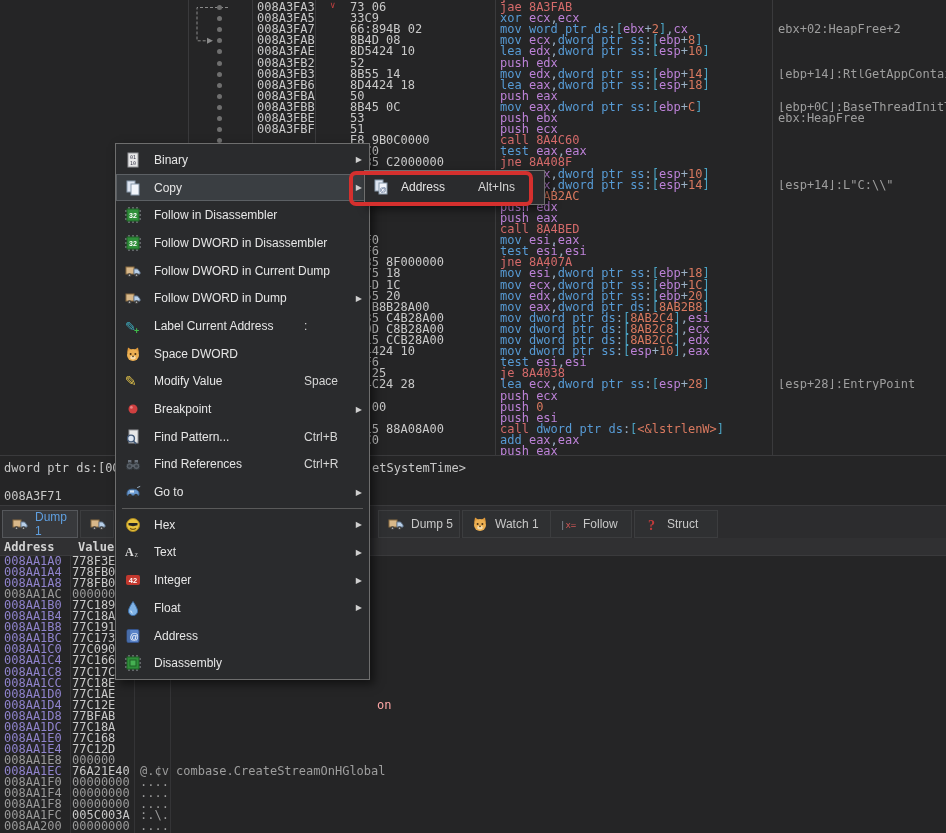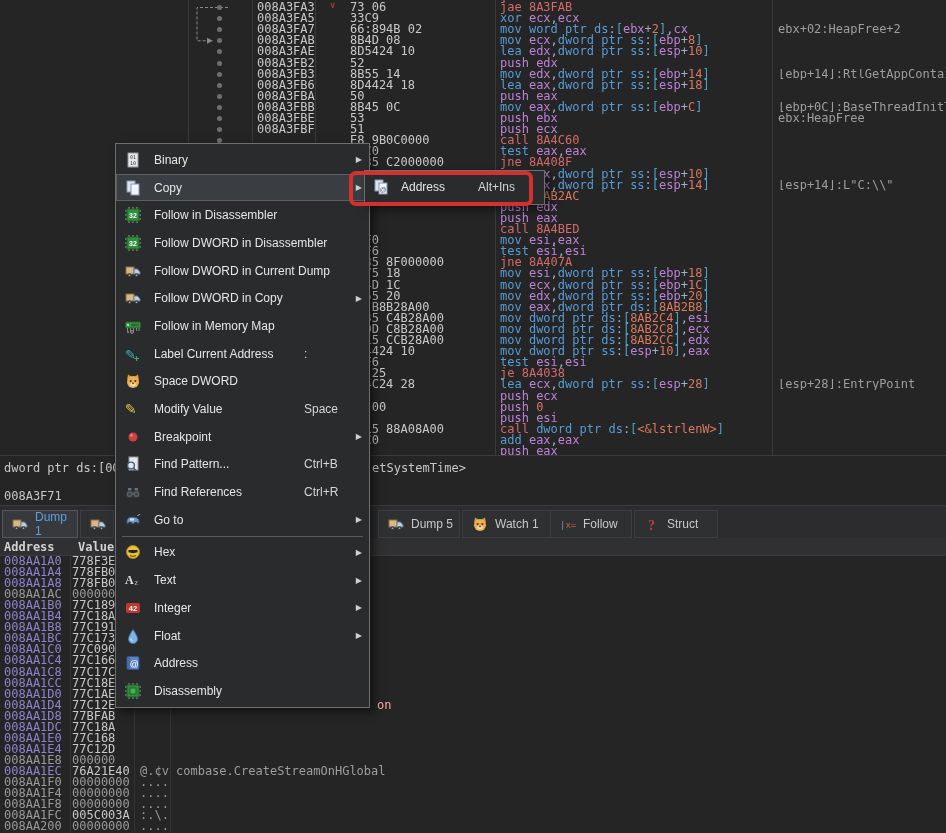--- a/index.html
+++ b/index.html
@@ -228,35 +228,22 @@
         <span class="ic">
           <svg viewBox="0 0 16 16">
             <rect x="1" y="4" width="8" height="7" fill="#d8b88a" stroke="#8a6d42"></rect>
             <path d="M9 6h3.5l2.5 3v2H9z" fill="#b8cfe8" stroke="#6a7f96"></path>
             <circle cx="4.5" cy="12.3" r="2" fill="#3c3c3c"></circle>
             <circle cx="11.5" cy="12.3" r="2" fill="#3c3c3c"></circle>
             <circle cx="4.5" cy="12.3" r=".8" fill="#bbb"></circle>
             <circle cx="11.5" cy="12.3" r=".8" fill="#bbb"></circle>
           </svg>
         </span>
-        <span class="lb">Follow DWORD in Copy</span>
-        <span class="ar">▶</span>
-      </div>
-      <div class="mitem">
-        <span class="ic">
-          <svg viewBox="0 0 16 16">
-            <rect x="0.5" y="4" width="15" height="6" rx="1" fill="#3c9440" stroke="#235c28"></rect>
-            <path d="M2.5 10v3M5.5 10v3M8.5 10v3M11.5 10v3M14 10v3" stroke="#8a8a8a"></path>
-            <rect x="6" y="5.8" width="8" height="2.4" fill="#2a6b2e"></rect>
-            <circle cx="3" cy="7" r="1.1" fill="#cfe4d0"></circle>
-            <circle cx="3" cy="14" r="1.2" fill="#777"></circle>
-            <circle cx="7" cy="14" r="1.4" fill="none" stroke="#999"></circle>
-          </svg>
-        </span>
-        <span class="lb">Follow in Memory Map</span>
+        <span class="lb">Follow DWORD in Dump</span>
+        <span class="ar">▶</span>
       </div>
       <div class="mitem">
         <span class="ic">
           <svg viewBox="0 0 16 16">
             <text x="0" y="13" font-size="13" fill="#3fb0c4" font-family="DejaVu Sans">✎</text>
             <text x="9" y="16" font-size="9" font-weight="bold" fill="#3fbf4a" font-family="Liberation Sans">+</text>
           </svg>
         </span>
         <span class="lb">Label Current Address</span>
         <span class="sc">:</span>

